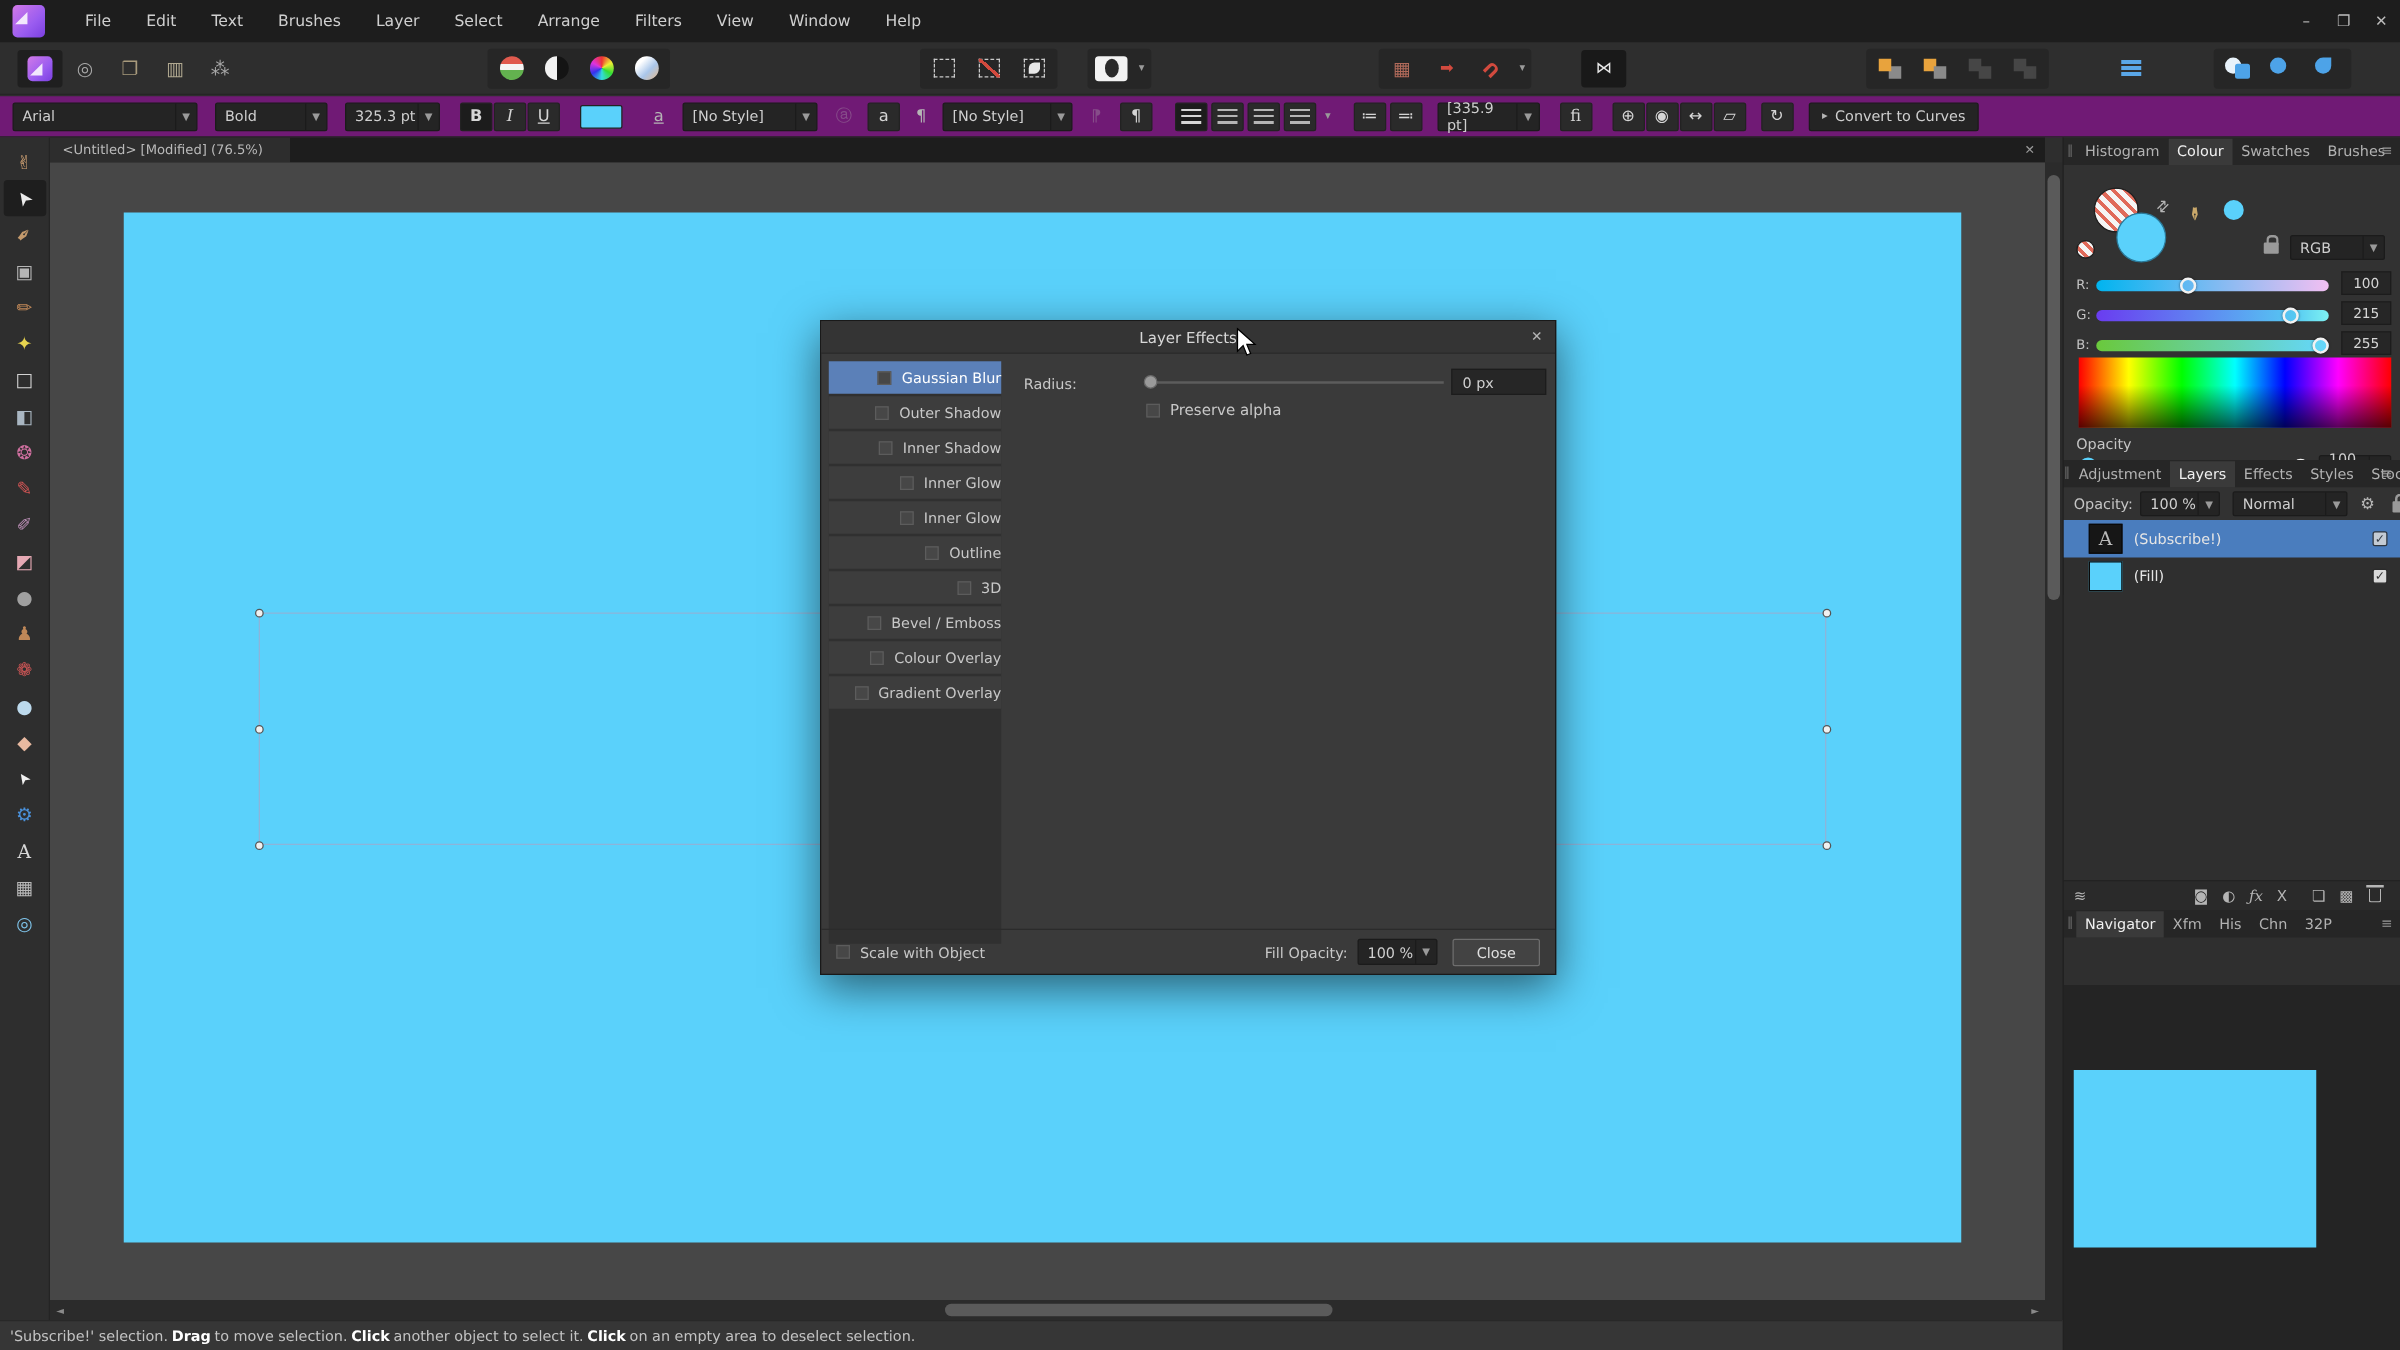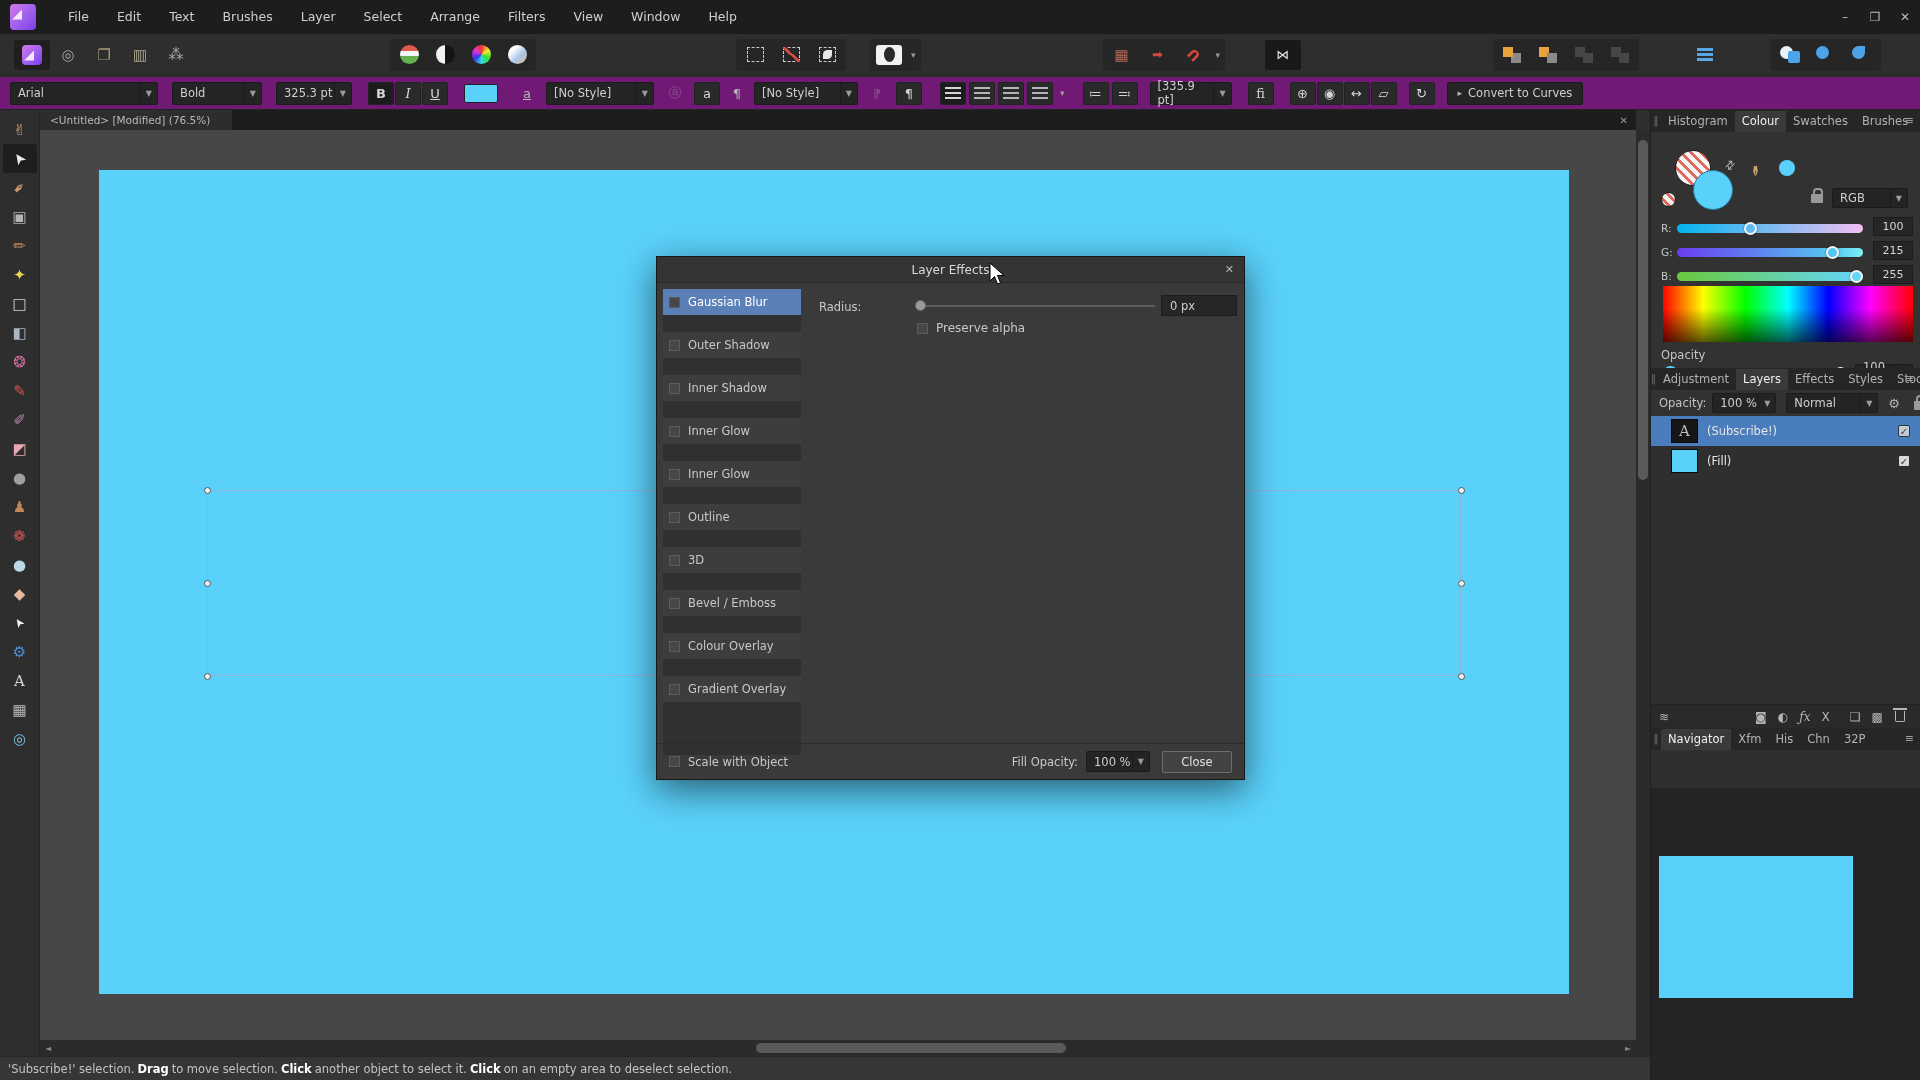--- a/index.html
+++ b/index.html
@@ -104,22 +104,22 @@
   .vs-thumb { position:absolute; left:2px; top:10px; width:10px; height:340px; background:#5a5a5a; border-radius:5px; }
   .corner { position:absolute; left:1636px; top:1040px; width:14px; height:16px; background:#2b2b2b; }
 
   
   .dialog { position:absolute; left:656px; top:256px; width:589px; height:524px; background:#3a3a3a;
     border:1px solid #191919; box-shadow:0 10px 34px rgba(0,0,0,.55); }
   .dlg-title { height:26px; background:#343434; border-bottom:1px solid #2a2a2a; display:flex;
     align-items:center; justify-content:center; font-size:12px; color:#d8d8d8; position:relative; }
   .dlg-close { position:absolute; right:10px; top:0; height:26px; line-height:26px; font-size:11px; color:#b5b5b5; }
   .fx-list { position:absolute; left:6px; top:32px; width:138px; height:466px; background:#303030; }
-  .fx-item { height:26px; margin-bottom:17px; background:#3d3d3d; display:flex; align-items:center;
-    padding-left:6px; font-size:11.5px; color:#c8c8c8; }
+  .fx-item { height:26px; margin-bottom:2px; background:#3d3d3d; display:flex; align-items:center;
+    padding-left:6px; font-size:11.5px; color:#c8c8c8;justify-content:flex-end; }
   .fx-item.selected { background:#5b80b8; color:#fff; }
   .cb { width:11px; height:11px; background:#474747; border:1px solid #5c5c5c; margin-right:8px; flex:none; }
   .dlg-radius-label { position:absolute; left:162px; top:43px; font-size:11.5px; color:#c8c8c8; }
   .dlg-slider { position:absolute; left:260px; top:48px; width:238px; height:2px; background:#5c5c5c; }
   .dlg-slider .knob { position:absolute; left:-2px; top:-5px; width:11px; height:11px; border-radius:50%;
     background:#9a9a9a; border:1px solid #6a6a6a; }
   .dlg-value { position:absolute; left:504px; top:38px; width:76px; height:21px; background:#262626;
     border:1px solid #1c1c1c; color:#d0d0d0; font-size:11.5px; display:flex; align-items:center; padding-left:8px; }
   .dlg-alpha { position:absolute; left:260px; top:64px; display:flex; align-items:center;
     font-size:12px; color:#c8c8c8; }

